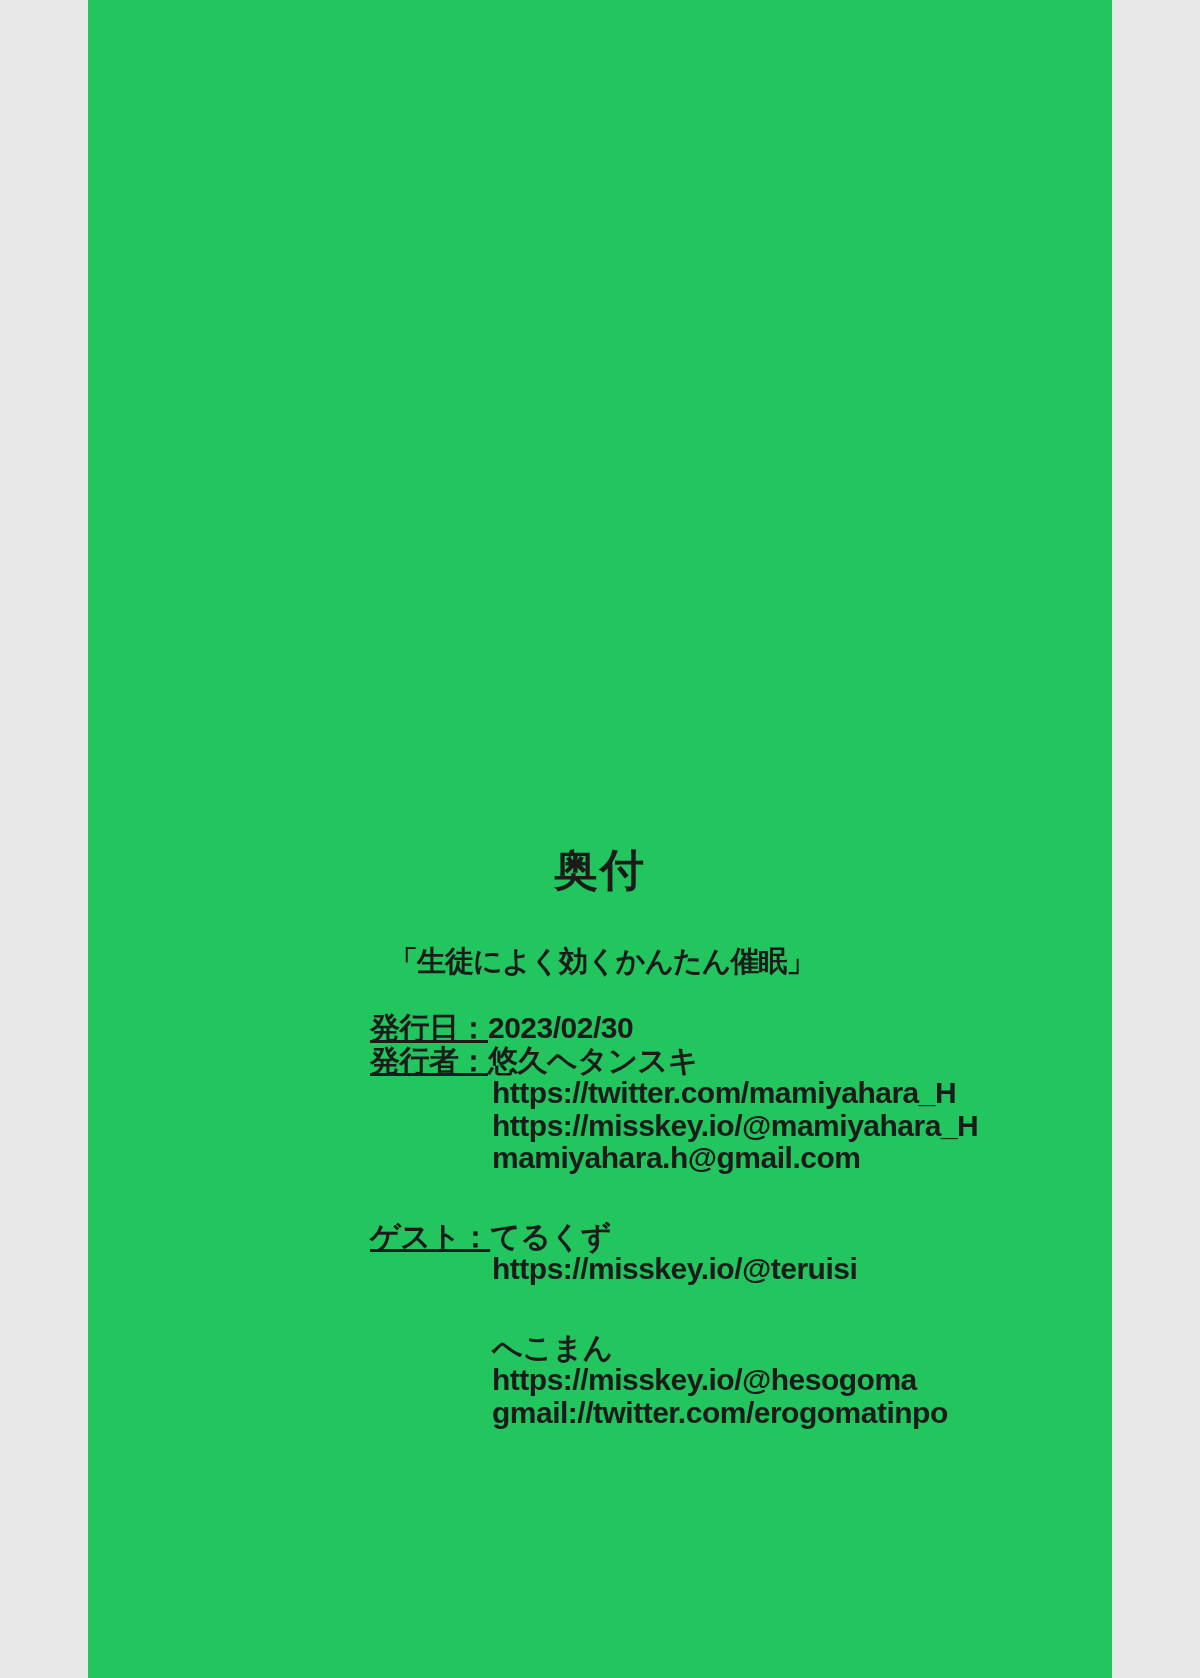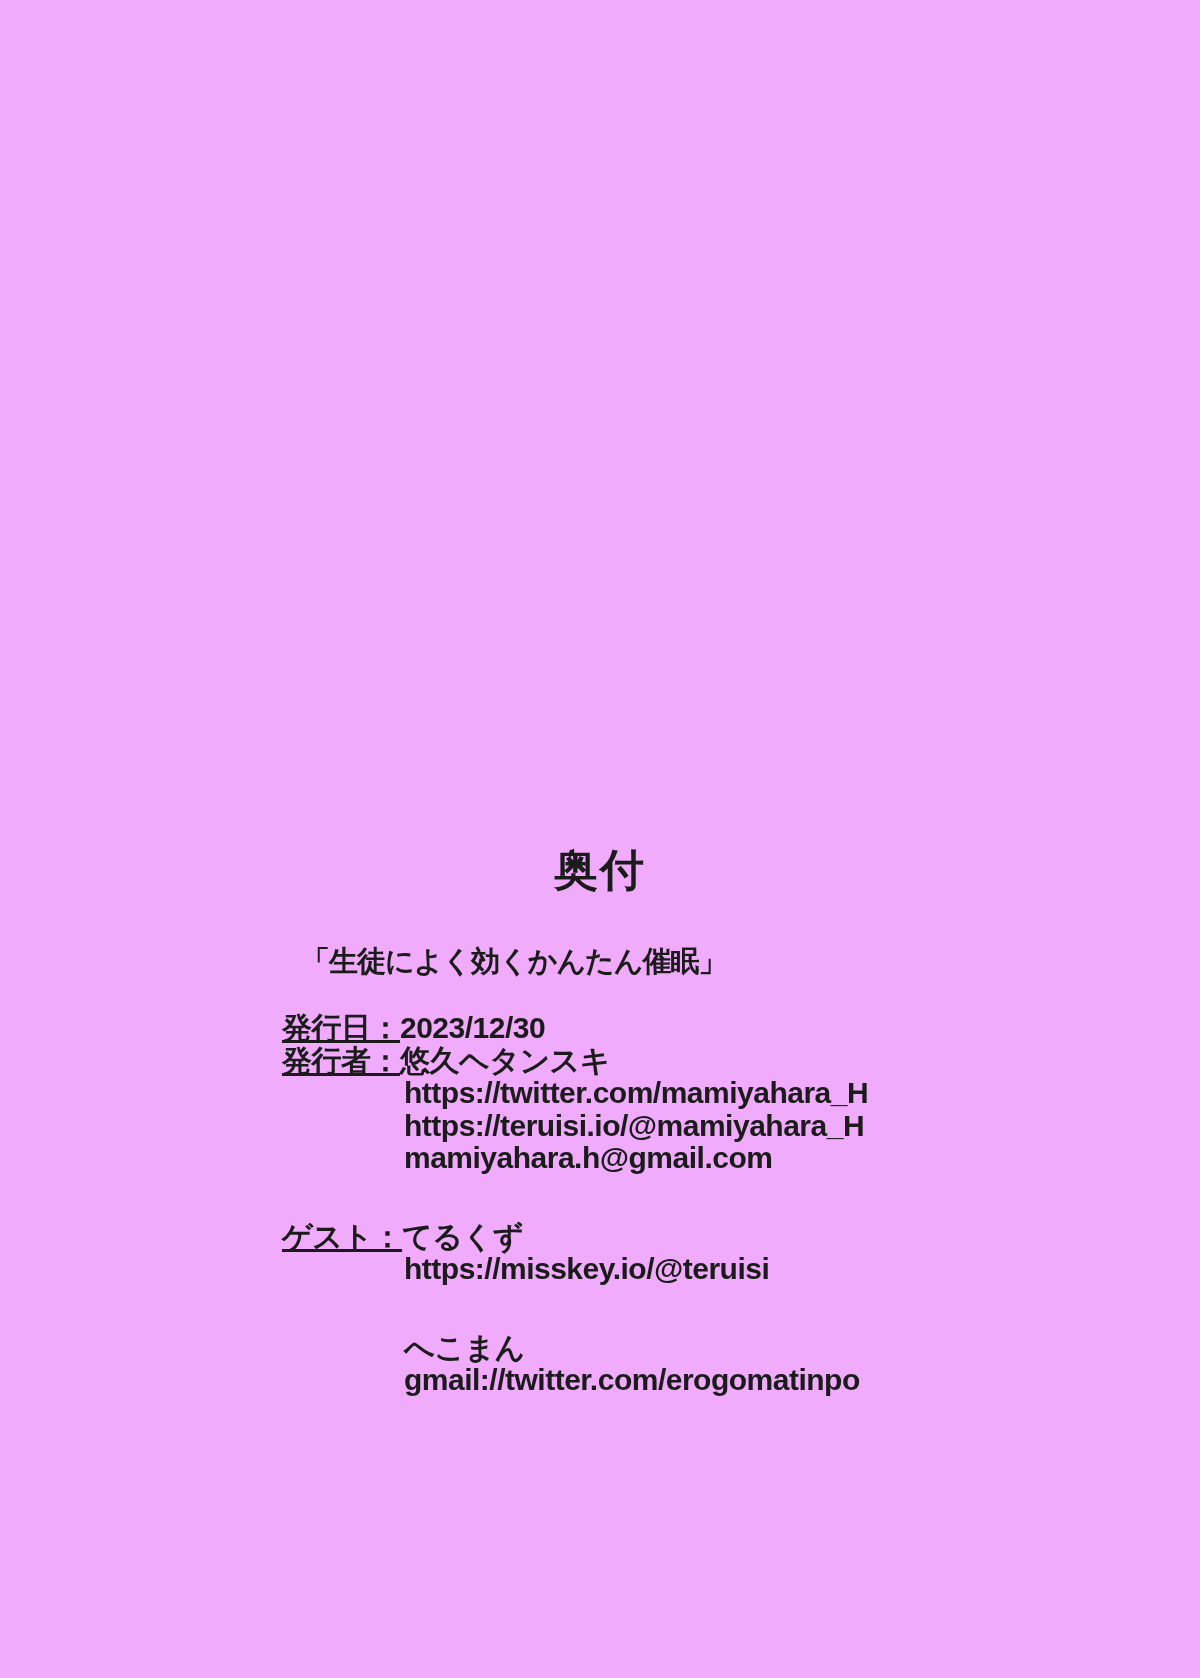--- a/index.html
+++ b/index.html
@@ -2,24 +2,24 @@
 <html><head>
 <meta charset="utf-8">
 <style>
   html, body {
     margin: 0;
     padding: 0;
     background: #e8e8e8;
   }
   .page {
     position: relative;
-    width: 1200px;
+    width: 1024px;
     height: 1678px;
     margin: 0 auto;
-    background: #f0abfc;
+    background: #22c55e;
     overflow: hidden;
     font-family: "Liberation Sans", "DejaVu Sans", sans-serif;
     font-weight: bold;
     color: #1b1b1b;
     -webkit-font-smoothing: antialiased;
   }
   .heading {
     position: absolute;
     top: 846px;
     left: 0;
@@ -67,40 +67,41 @@
 
 <div class="page">
 
   <h1 class="heading">奥付</h1>
 
   <div class="book-title">「生徒によく効くかんたん催眠」</div>
 
   <div class="credits">
 
     <div class="line">
-      <span class="label">発行日：</span><span>2023/12/30</span>
+      <span class="label">発行日：</span><span>2023/02/30</span>
     </div>
 
     <div class="line">
       <span class="label">発行者：</span><span>悠久ヘタンスキ</span>
     </div>
 
 
     <div class="line indent">https://twitter.com/mamiyahara_H</div>
 
-    <div class="line indent">https://teruisi.io/@mamiyahara_H</div>
+    <div class="line indent">https://misskey.io/@mamiyahara_H</div>
 
     <div class="line indent">mamiyahara.h@gmail.com</div>
 
     <div class="line gap">
       <span class="label">ゲスト：</span><span>てるくず</span>
     </div>
 
     <div class="line indent">https://misskey.io/@teruisi</div>
 
     <div class="line indent gap">へこまん</div>
 
+    <div class="line indent">https://misskey.io/@hesogoma</div>
 
     <div class="line indent">gmail://twitter.com/erogomatinpo</div>
 
   </div>
 
 </div>
 
 </body></html>

